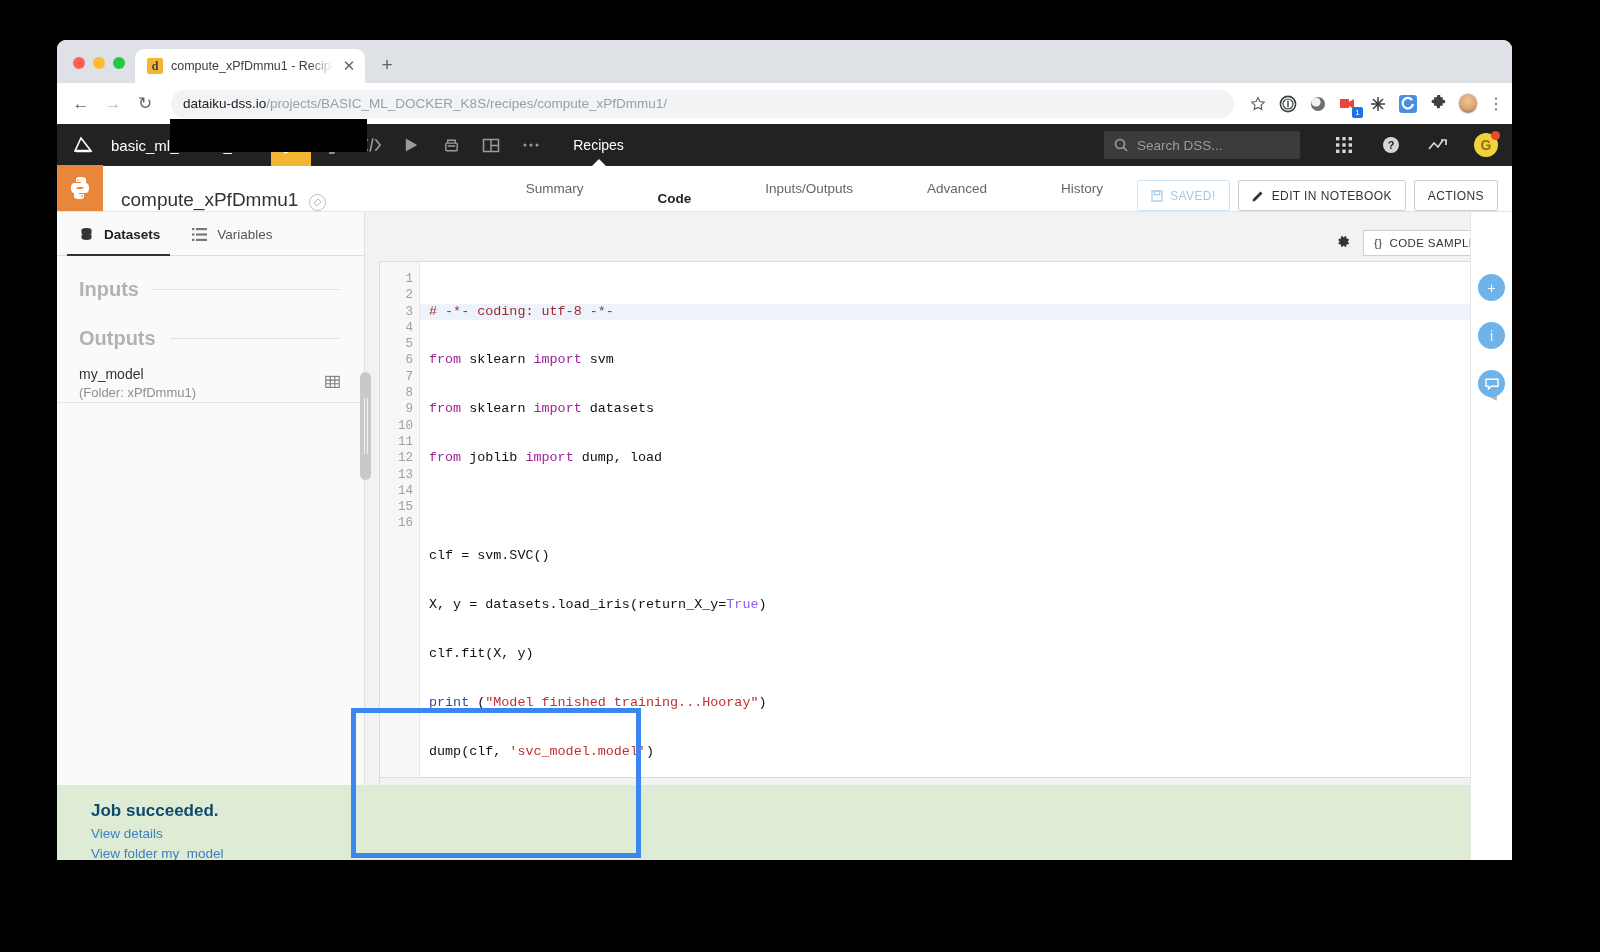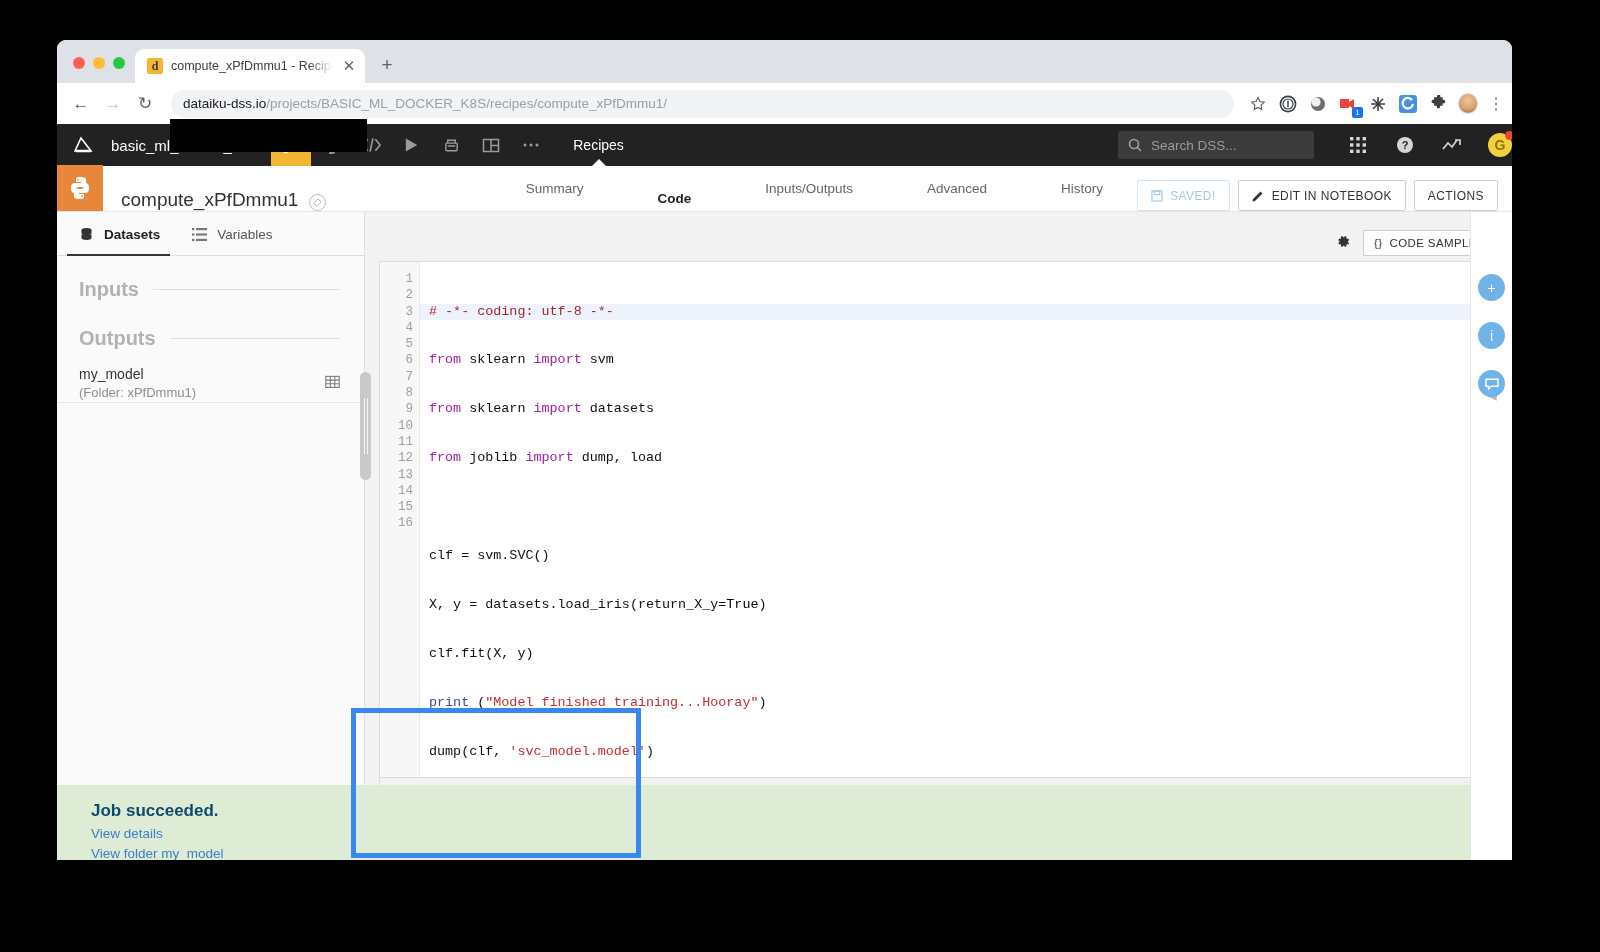--- a/index.html
+++ b/index.html
@@ -137,21 +137,21 @@
     color: #ffffff; font-size: 14px;
     padding: 0 14px; margin-left: 8px;
     position: relative; height: 42px; display:flex; align-items:center;
   }
   .nav-label:after {
     content: ""; position: absolute; bottom: 0; left: 50%;
     margin-left: -7px;
     border-left: 7px solid transparent; border-right: 7px solid transparent;
     border-bottom: 7px solid #fff;
   }
-  .nav-right { margin-left: auto; display: flex; align-items: center; gap: 13px; }
+  .nav-right { margin-left: auto; display: flex; align-items: center; gap: 13px; padding-right: 14px;}
   .searchbox {
     width: 196px; height: 28px; background: #3b3b3b;
     border-radius: 2px; display: flex; align-items: center;
     padding: 0 10px; gap: 9px; margin-right: 14px;
   }
   .searchbox .ph { color: #9b9b9b; font-size: 13.5px; }
   .navr-ico { width: 34px; height: 30px; display: flex; align-items: center; justify-content: center; color: #d6d6d6;}
   .user-av {
     width: 24px; height: 24px; border-radius: 50%;
     background: #f2d13c; color: #8a7312;
@@ -278,21 +278,21 @@
     font-size: 13.4px; line-height: 16.3px;
     color: #111; white-space: pre;
     overflow: hidden;
   }
   .code .ln { height: 16.3px; }
   .code .ln.hl { background: #eef3fb; margin-left: -9px; padding-left: 9px;}
   .cmt { color: #9c2a2a; }
   .kw  { color: #a020a0; }
   .str { color: #c03030; }
   .fn  { color: #2a4fa0; border-bottom: 1px solid #4c1d95; }
-  .cnst{ color: #000000; }
+  .cnst{ color: #8b5cf6; }
 
   
   .vbar {
     height: 28px; background: #f2f2f2; border: 1px solid #dcdcdc; border-top: none;
     display: flex; align-items: center; padding: 0 12px;
     font-size: 12.5px;
   }
   .vbar .ok { color: #4e9a3e; display: flex; align-items: center; gap: 7px;}
   .vbar .help { margin-left: auto; color: #3b7fc4; }
 

